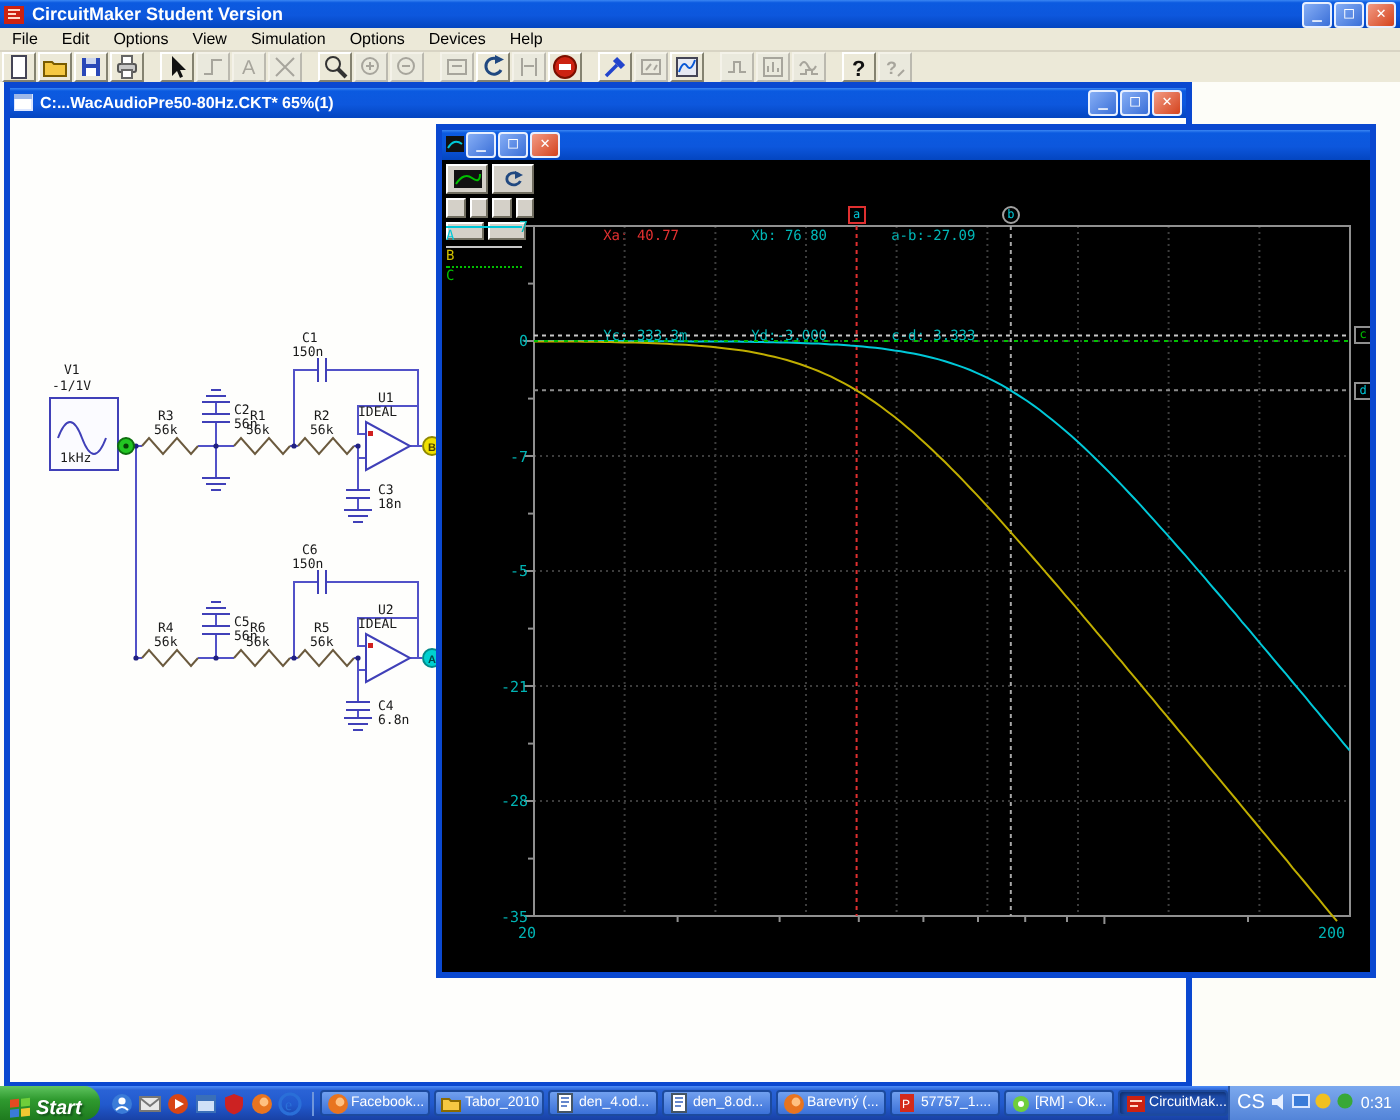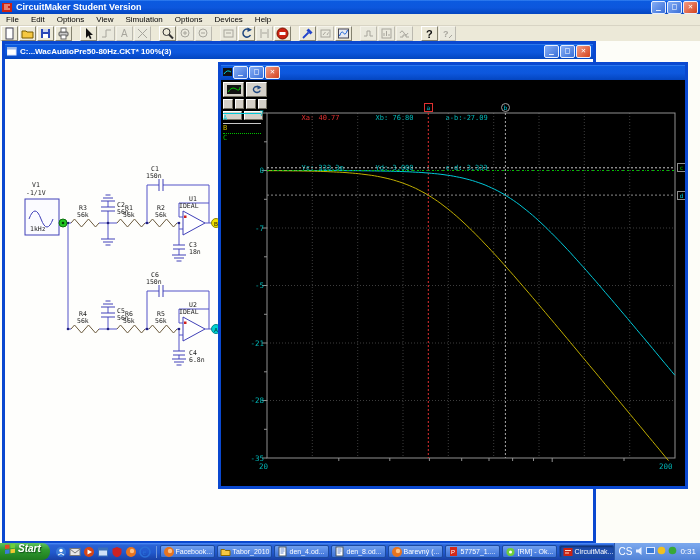--- a/index.html
+++ b/index.html
@@ -51,21 +51,21 @@
               font-family:"DejaVu Sans Mono",monospace;font-size:7.5px;white-space:pre;}
   .marker{position:absolute;width:9px;height:9px;font-family:"DejaVu Sans Mono",monospace;font-size:6px;
           line-height:8px;text-align:center;background:#000;box-sizing:border-box;}
   
   #taskbar{position:absolute;left:0;top:543px;width:700px;height:17px;
            background:linear-gradient(180deg,#4e8df8 0%,#2a63d6 12%,#2159cd 55%,#17securi41a5 100%);
            background:linear-gradient(180deg,#4e8df8 0%,#2a63d6 12%,#2159cd 55%,#1941a5 100%);
            display:flex;align-items:center;}
   #start-btn{height:17px;width:50px;border-radius:0 8px 8px 0;
              background:linear-gradient(180deg,#5fc45f 0%,#2f9a2f 40%,#1e7a1e 100%);
-             color:#fff;font-weight:bold;font-style:italic;font-size:10px;display:flex;align-items:flex-start;
+             color:#fff;font-weight:bold;font-style:italic;font-size:10px;display:flex;align-items:flex-end;
              gap:2px;padding-left:4px;box-sizing:border-box;text-shadow:1px 1px 1px #14541a;}
   #quicklaunch{display:flex;align-items:center;gap:2px;padding:0 5px;border-right:1px solid #6f96db;}
   .ql{width:12px;height:12px;display:flex;align-items:center;justify-content:center;}
   #tasks{display:flex;gap:2px;flex:1;padding-left:3px;}
   .task{width:55px;height:13px;border-radius:2px;border:1px solid #1cay4a9e;border:1px solid #1c4a9e;
         background:linear-gradient(180deg,#71a0ef,#3b71d8);color:#fff;font-size:7px;line-height:11px;
         display:flex;align-items:center;gap:2px;padding:0 2px;box-sizing:border-box;white-space:nowrap;overflow:hidden;}
   .task.active{background:#1e4cab;box-shadow:inset 1px 1px 2px #10306e;}
   #tray{height:17px;background:linear-gradient(180deg,#7ca9ee,#5384d8);border-left:1px solid #2b57a8;
         display:flex;align-items:center;gap:3px;padding:0 4px;color:#fff;font-size:8px;}
@@ -238,21 +238,21 @@
   <div id="mdi">
 
     <div id="schem-win" class="childwin">
       <div class="titlebar">
         <span style="margin-left:2px;display:flex;">
           <svg width="10" height="9">
               <rect x="0" y="0" width="9" height="8" fill="#fff" stroke="#dbe6ff"></rect>
               <rect x="0" y="0" width="9" height="2.5" fill="#9db8e8"></rect>
             </svg>
         </span>
-        <span class="ttl">C:...WacAudioPre50-80Hz.CKT* 100%(3)</span>
+        <span class="ttl">C:...WacAudioPre50-80Hz.CKT* 65%(1)</span>
         <span class="winbtns">
           <span class="xpbtn">_</span>
           <span class="xpbtn">□</span>
           <span class="xpbtn close">✕</span>
         </span>
       </div>
       <div id="schem-client">
         <svg id="schematic-svg" width="215" height="235" style="position:absolute;left:8px;top:100px;">
             <path d="M47 64 H58 M86 64 H104 M132 64 H136 M164 64 H166 M166 64 V70 H170 M170 58 H166 V44 H196 M134 64 V26 H146 M150 26 H196 V64 M192 64 H198 M95 64 V52 M95 48 V42 M95 64 V80 M55 64 V170 M55 170 H58 M86 170 H104 M132 170 H136 M164 170 H166 M166 170 V176 H170 M170 164 H166 V150 H196 M134 170 V132 H146 M150 132 H196 V170 M192 170 H198 M95 170 V158 M95 154 V148 M166 70 V86 M166 90 V96 M166 176 V192 M166 196 V200" fill="none" stroke="#5252c8"></path>
             <rect x="12" y="40" width="34" height="36" fill="#fbfbff" stroke="#4040b8"></rect>

